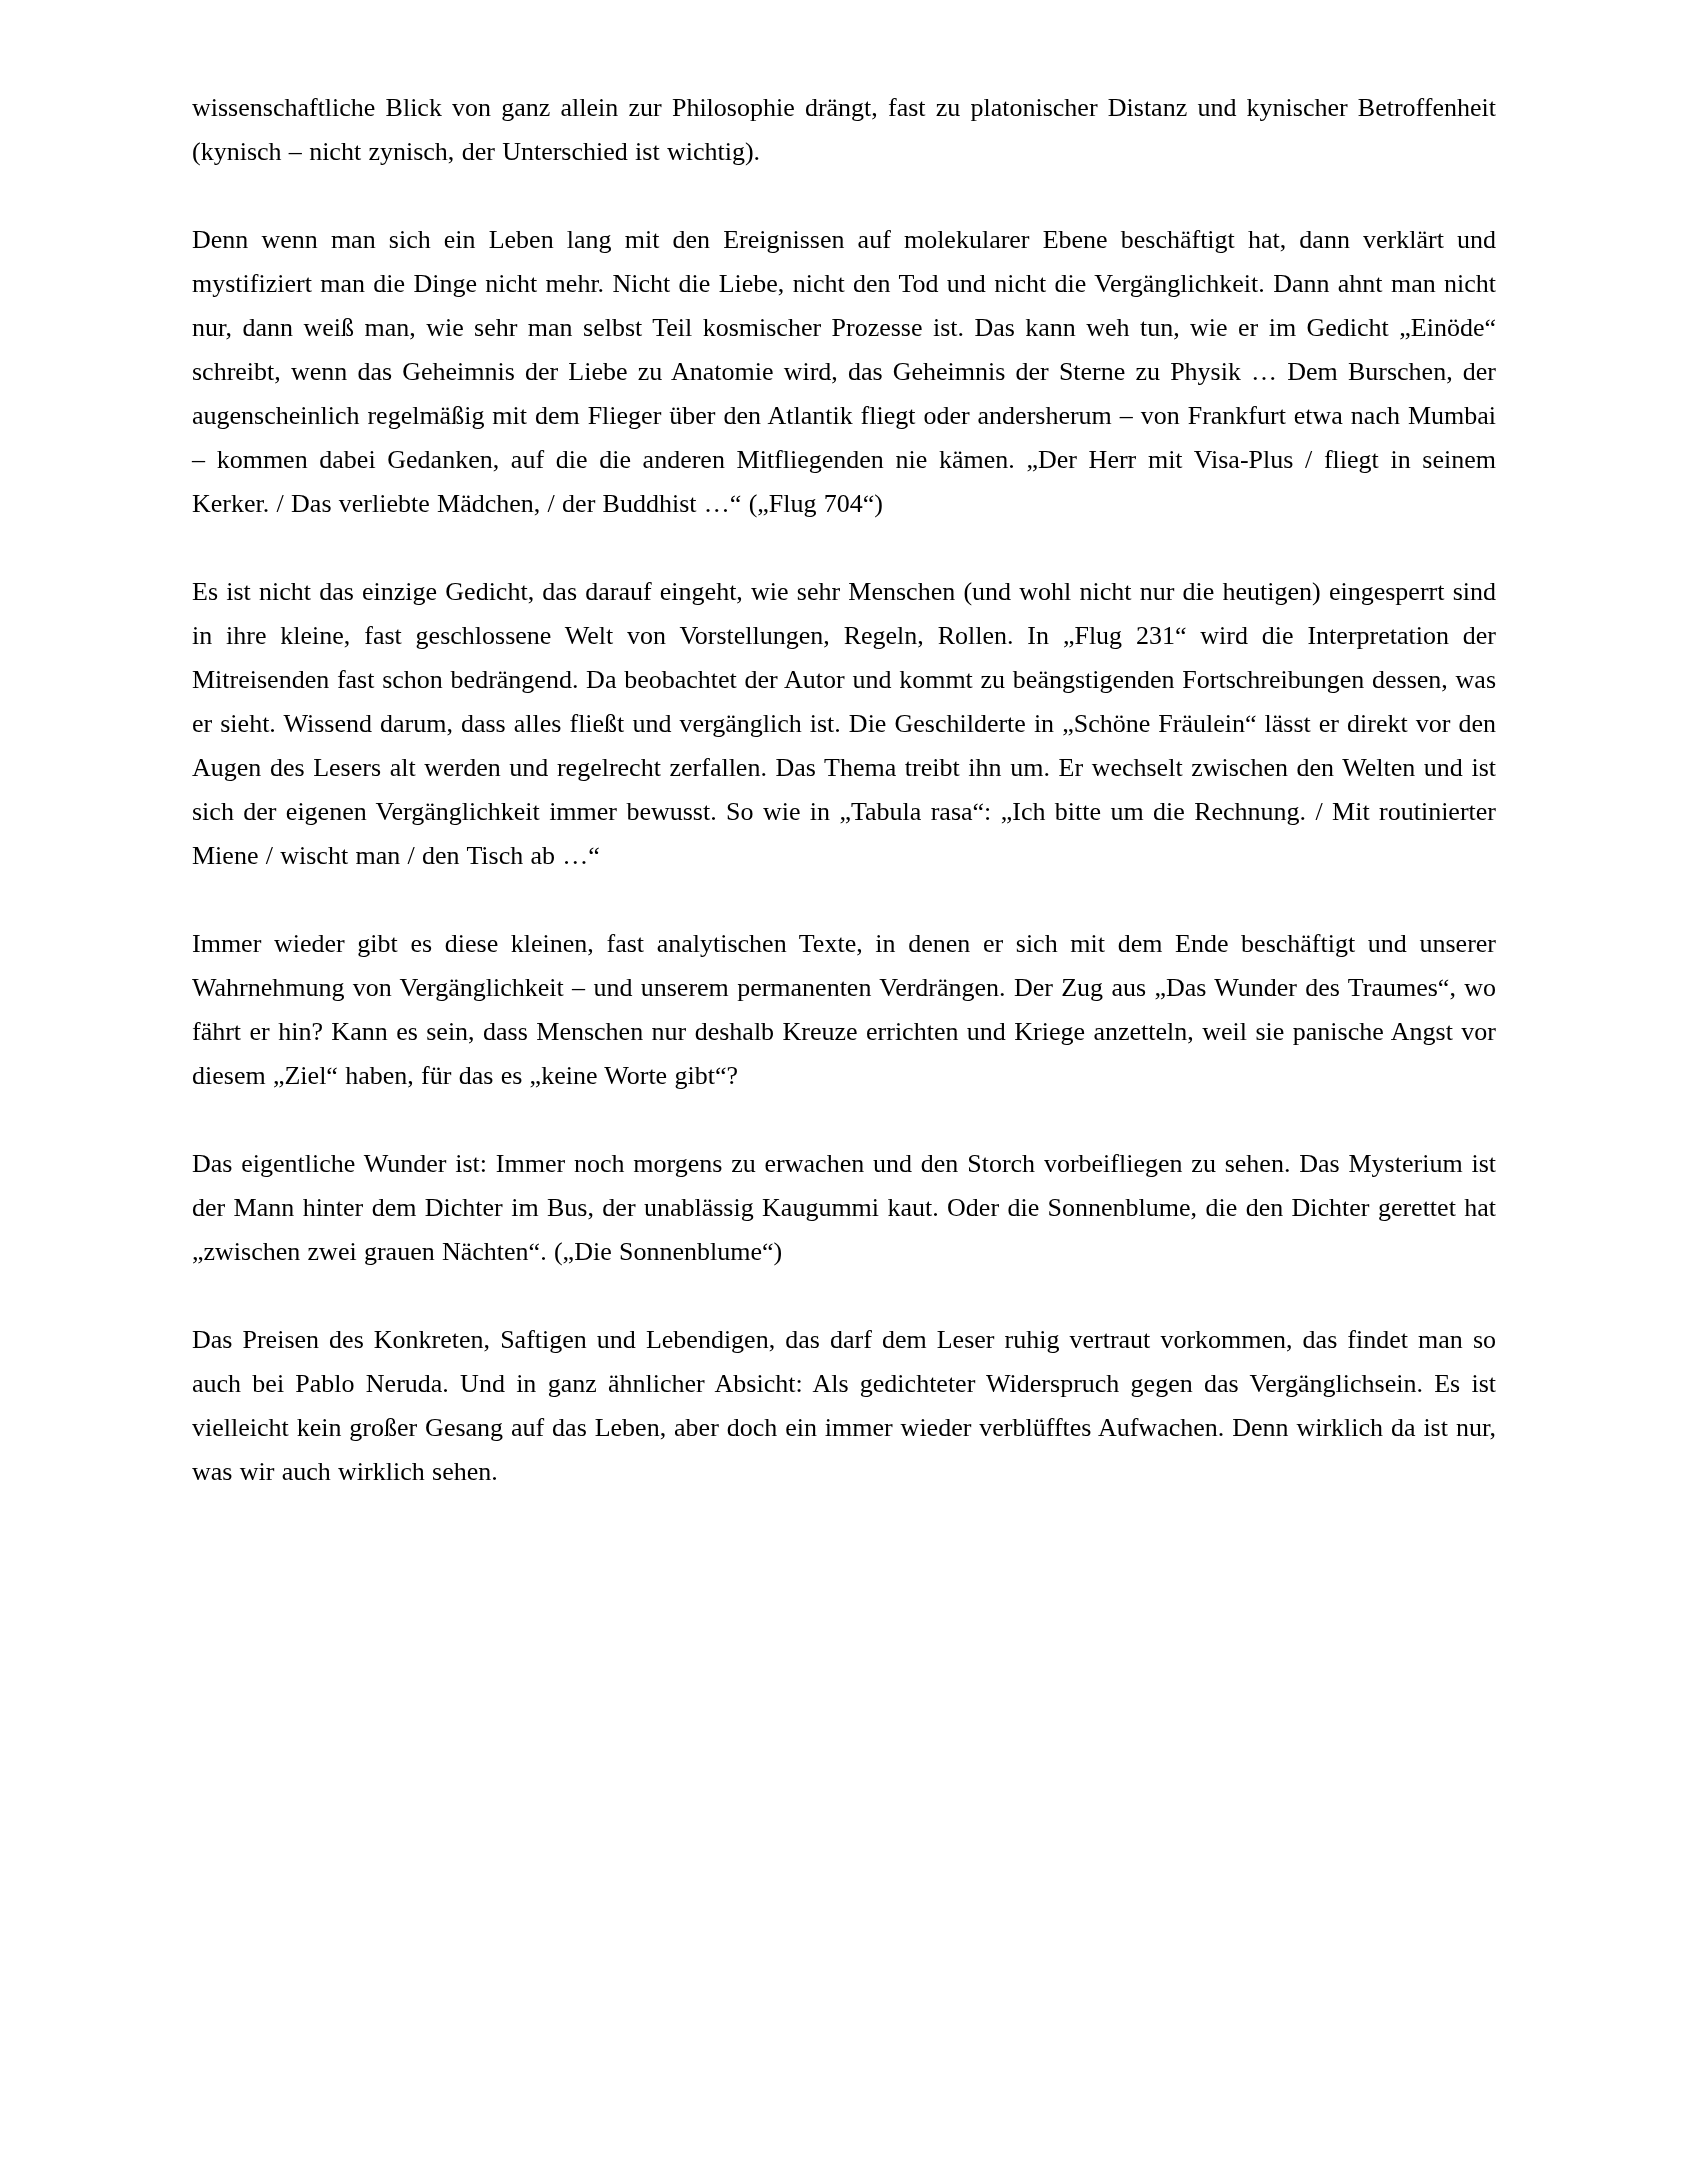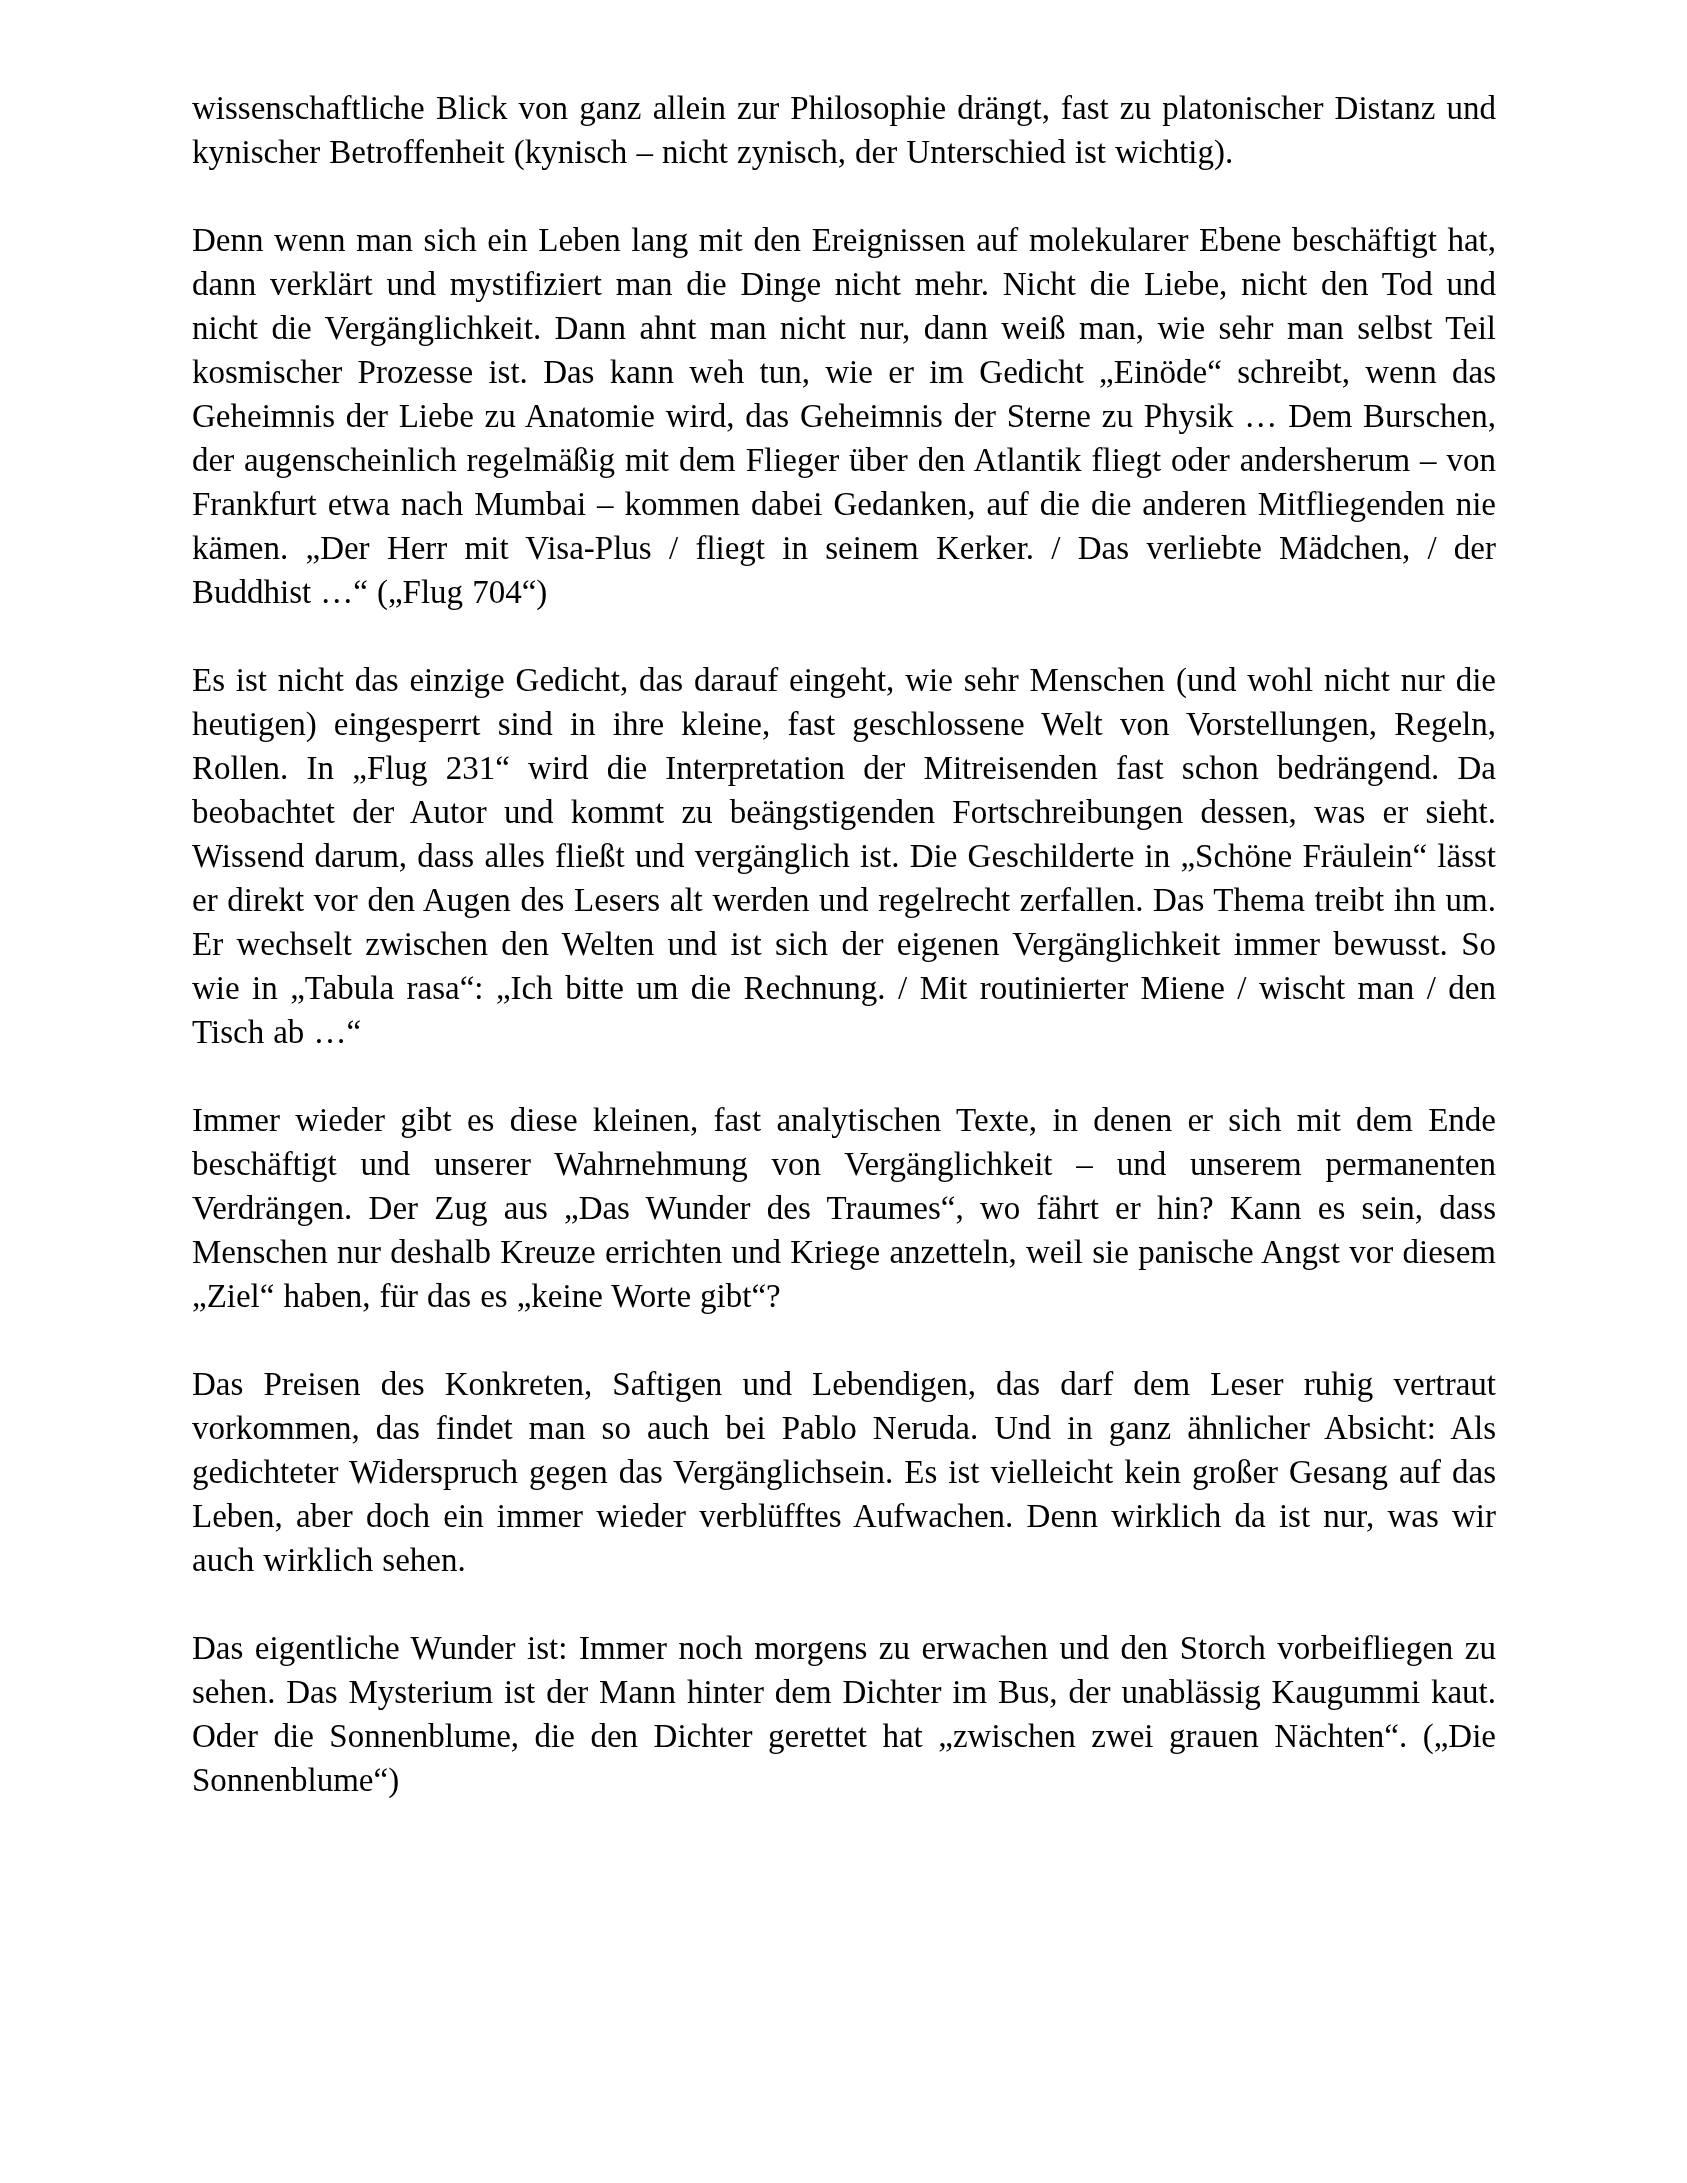--- a/index.html
+++ b/index.html
@@ -12,35 +12,35 @@
     height: 2183px;
     overflow: hidden;
   }
   .page {
     box-sizing: border-box;
     width: 1687px;
     height: 2183px;
     background: #ffffff;
     padding: 86px 191px 0 192px;
     font-family: "Liberation Serif", serif;
-    font-size: 33px;
+    font-size: 26px;
     line-height: 44px;
     color: #000000;
   }
   .page p {
     margin: 0 0 44px 0;
     text-align: justify;
     text-justify: inter-word;
     word-spacing: 0.8px;
   }
 </style>
 </head>
 <body>
 
 <div class="page">
   <p>wissenschaftliche Blick von ganz allein zur Philosophie drängt, fast zu platonischer Distanz und kynischer Betroffenheit (kynisch – nicht zynisch, der Unterschied ist wichtig).</p>
   <p>Denn wenn man sich ein Leben lang mit den Ereignissen auf molekularer Ebene beschäftigt hat, dann verklärt und mystifiziert man die Dinge nicht mehr. Nicht die Liebe, nicht den Tod und nicht die Vergänglichkeit. Dann ahnt man nicht nur, dann weiß man, wie sehr man selbst Teil kosmischer Prozesse ist. Das kann weh tun, wie er im Gedicht „Einöde“ schreibt, wenn das Geheimnis der Liebe zu Anatomie wird, das Geheimnis der Sterne zu Physik … Dem Burschen, der augenscheinlich regelmäßig mit dem Flieger über den Atlantik fliegt oder andersherum – von Frankfurt etwa nach Mumbai – kommen dabei Gedanken, auf die die anderen Mitfliegenden nie kämen. „Der Herr mit Visa-Plus / fliegt in seinem Kerker. / Das verliebte Mädchen, / der Buddhist …“ („Flug 704“)</p>
   <p>Es ist nicht das einzige Gedicht, das darauf eingeht, wie sehr Menschen (und wohl nicht nur die heutigen) eingesperrt sind in ihre kleine, fast geschlossene Welt von Vorstellungen, Regeln, Rollen. In „Flug 231“ wird die Interpretation der Mitreisenden fast schon bedrängend. Da beobachtet der Autor und kommt zu beängstigenden Fortschreibungen dessen, was er sieht. Wissend darum, dass alles fließt und vergänglich ist. Die Geschilderte in „Schöne Fräulein“ lässt er direkt vor den Augen des Lesers alt werden und regelrecht zerfallen. Das Thema treibt ihn um. Er wechselt zwischen den Welten und ist sich der eigenen Vergänglichkeit immer bewusst. So wie in „Tabula rasa“: „Ich bitte um die Rechnung. / Mit routinierter Miene / wischt man / den Tisch ab …“</p>
   <p>Immer wieder gibt es diese kleinen, fast analytischen Texte, in denen er sich mit dem Ende beschäftigt und unserer Wahrnehmung von Vergänglichkeit – und unserem permanenten Verdrängen. Der Zug aus „Das Wunder des Traumes“, wo fährt er hin? Kann es sein, dass Menschen nur deshalb Kreuze errichten und Kriege anzetteln, weil sie panische Angst vor diesem „Ziel“ haben, für das es „keine Worte gibt“?</p>
+  <p>Das eigentliche Wunder ist: Immer noch morgens zu erwachen und den Storch vorbeifliegen zu sehen. Das Mysterium ist der Mann hinter dem Dichter im Bus, der unablässig Kaugummi kaut. Oder die Sonnenblume, die den Dichter gerettet hat „zwischen zwei grauen Nächten“. („Die Sonnenblume“)</p>
   <p>Das Preisen des Konkreten, Saftigen und Lebendigen, das darf dem Leser ruhig vertraut vorkommen, das findet man so auch bei Pablo Neruda. Und in ganz ähnlicher Absicht: Als gedichteter Widerspruch gegen das Vergänglichsein. Es ist vielleicht kein großer Gesang auf das Leben, aber doch ein immer wieder verblüfftes Aufwachen. Denn wirklich da ist nur, was wir auch wirklich sehen.</p>
-  <p>Das eigentliche Wunder ist: Immer noch morgens zu erwachen und den Storch vorbeifliegen zu sehen. Das Mysterium ist der Mann hinter dem Dichter im Bus, der unablässig Kaugummi kaut. Oder die Sonnenblume, die den Dichter gerettet hat „zwischen zwei grauen Nächten“. („Die Sonnenblume“)</p>
 </div>
 
 
 </body></html>

